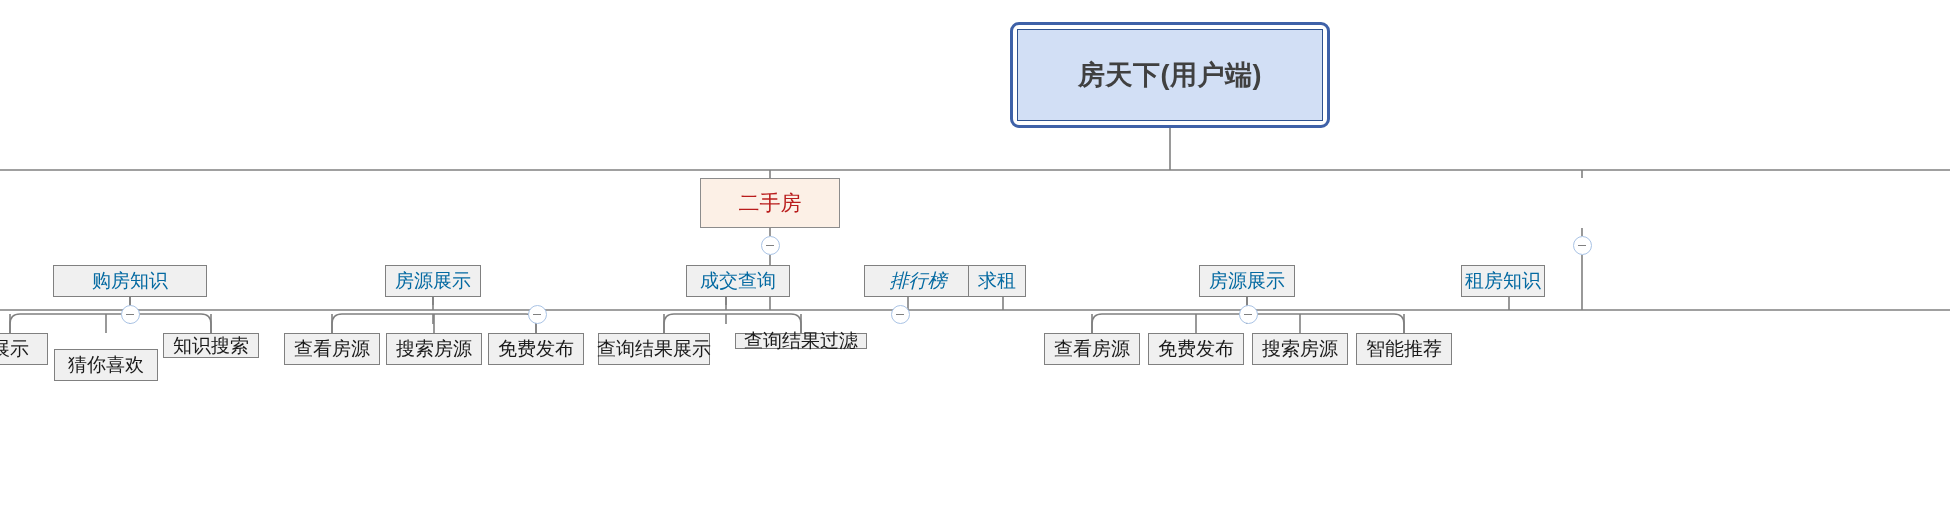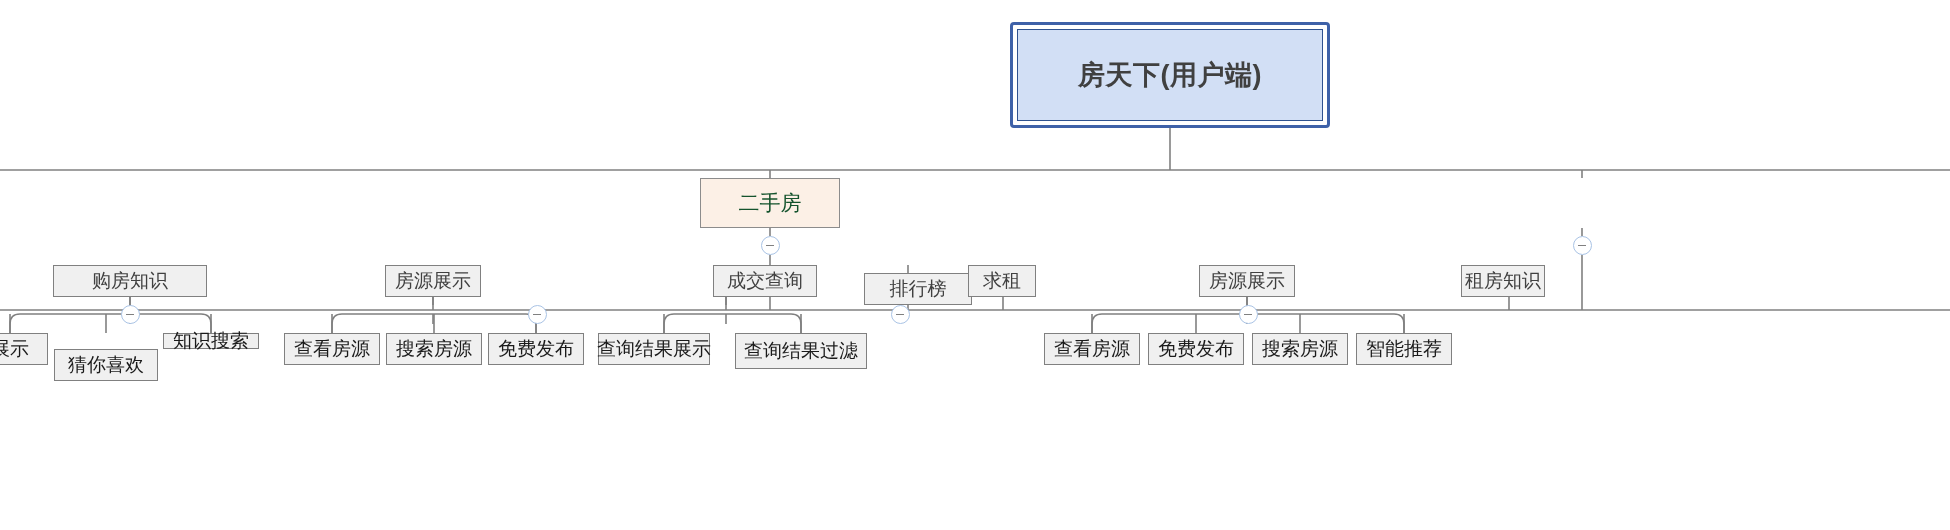--- a/index.html
+++ b/index.html
@@ -33,21 +33,21 @@
     display: flex;
     align-items: center;
     justify-content: center;
     white-space: nowrap;
     color: #1a1a1a;
   }
 
   
   .node.root {
     border: 3px solid #3E61A8;
-    border-radius: 4px;
+    border-radius: 9px;
     background: #FFFFFF;
     padding: 4px;
   }
   .root-inner {
     width: 100%;
     height: 100%;
     box-sizing: border-box;
     border: 1.5px solid #2F528F;
     background: #D2DFF5;
     display: flex;
@@ -57,29 +57,29 @@
     font-weight: bold;
     color: #404040;
     letter-spacing: 0.5px;
   }
 
   
   .node.cat {
     border: 1.6px solid #8C8C8C;
     background: #FCF0E6;
     font-size: 21px;
-    color: #14532d;
+    color: #b91c1c;
   }
 
   
   .node.plain {
     border: 1.6px solid #808080;
     background: #F0F0F0;
     font-size: 19px;
-    color: #404040;
+    color: #0369a1;
   }
   .node.leaf {
     border: 1.6px solid #808080;
     background: #F0F0F0;
     font-size: 19px;
     color: #1a1a1a;
   }
 
   
   .badge {
@@ -173,70 +173,70 @@
       <i></i>
     </div>
 
   <div class="node plain" style="left:385px; top:265px; width:96px; height:32px;">
     <span>房源展示</span>
   </div>
   <div class="badge" style="left:527.5px; top:305px;">
       <i></i>
     </div>
 
-  <div class="node plain" style="left:713px; top:265px; width:104px; height:32px;">
+  <div class="node plain" style="left:686px; top:265px; width:104px; height:32px;">
     <span>成交查询</span>
   </div>
   <div class="badge" style="left:890.5px; top:305px;">
       <i></i>
     </div>
 
-  <div class="node plain" style="left:864px; top:273px; width:108px; height:32px;">
+  <div class="node plain" style="left:864px; top:265px; width:108px; height:32px;font-style:italic;">
     <span>排行榜</span>
   </div>
 
-  <div class="node plain" style="left:968px; top:265px; width:68px; height:32px;">
+  <div class="node plain" style="left:968px; top:265px; width:58px; height:32px;">
     <span>求租</span>
   </div>
 
   <div class="node plain" style="left:1199px; top:265px; width:96px; height:32px;">
     <span>房源展示</span>
   </div>
   <div class="badge" style="left:1238.5px; top:305px;">
       <i></i>
     </div>
 
   <div class="node plain" style="left:1461px; top:265px; width:84px; height:32px;">
     <span>租房知识</span>
   </div>
 
   <div class="node leaf" style="left:-28px; top:333px; width:76px; height:32px;">
     <span>展示</span>
   </div>
   <div class="node leaf" style="left:54px; top:349px; width:104px; height:32px;">
     <span>猜你喜欢</span>
   </div>
-  <div class="node leaf" style="left:163px; top:333px; width:96px; height:16px;">
+  <div class="node leaf" style="left:163px; top:333px; width:96px; height:25px;">
     <span>知识搜索</span>
   </div>
 
   <div class="node leaf" style="left:284px; top:333px; width:96px; height:32px;">
     <span>查看房源</span>
   </div>
   <div class="node leaf" style="left:386px; top:333px; width:96px; height:32px;">
     <span>搜索房源</span>
   </div>
   <div class="node leaf" style="left:488px; top:333px; width:96px; height:32px;">
     <span>免费发布</span>
   </div>
 
   <div class="node leaf" style="left:598px; top:333px; width:112px; height:32px;">
     <span>查询结果展示</span>
   </div>
-  <div class="node leaf" style="left:735px; top:333px; width:132px; height:36px;">
+  <div class="node leaf" style="left:735px; top:333px; width:132px; height:16px;">
     <span>查询结果过滤</span>
   </div>
 
   <div class="node leaf" style="left:1044px; top:333px; width:96px; height:32px;">
     <span>查看房源</span>
   </div>
   <div class="node leaf" style="left:1148px; top:333px; width:96px; height:32px;">
     <span>免费发布</span>
   </div>
   <div class="node leaf" style="left:1252px; top:333px; width:96px; height:32px;">

